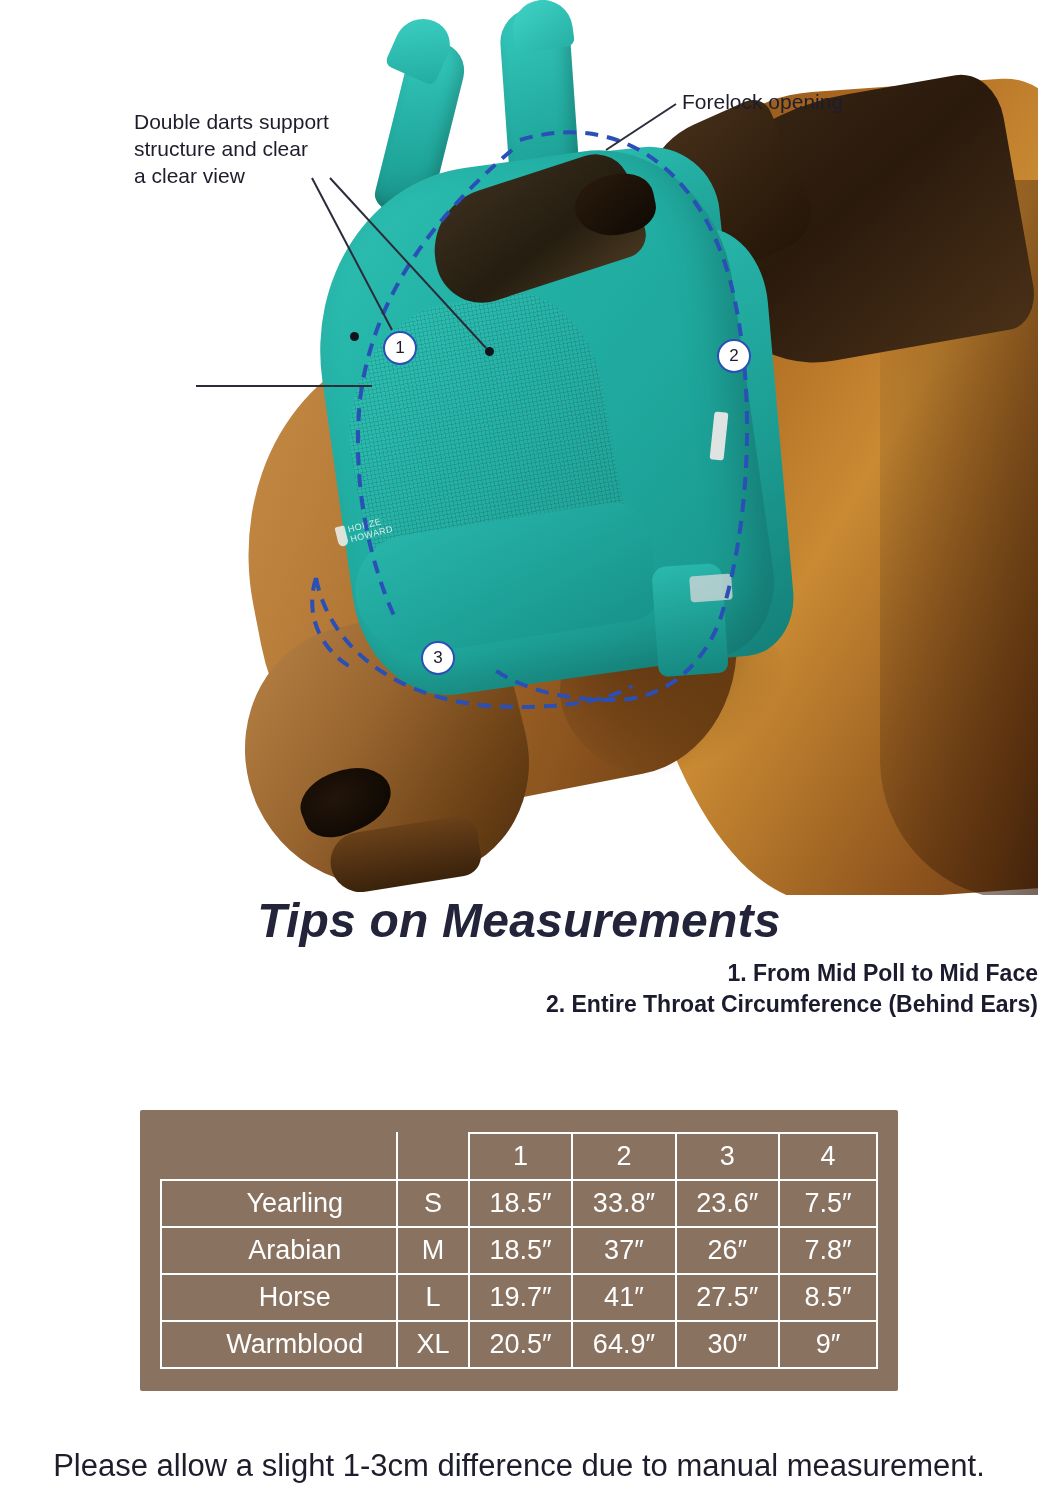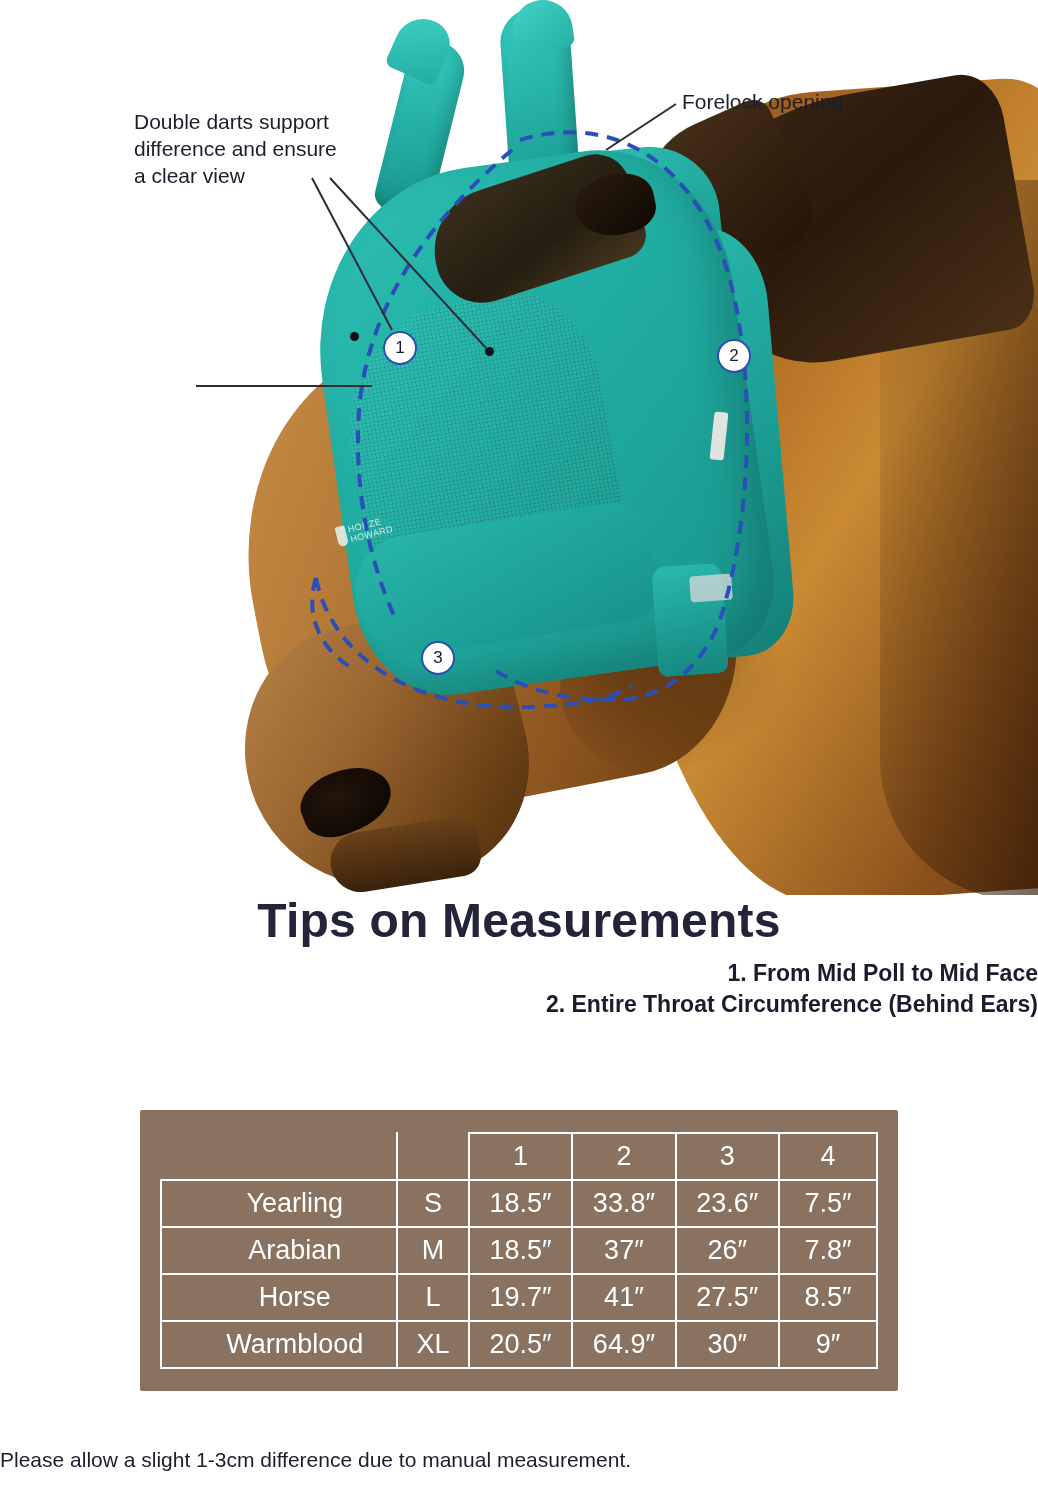--- a/index.html
+++ b/index.html
@@ -291,20 +291,21 @@
     left: 0; top: 893px;
     width: 1038px;
   }
   #tips-title {
     text-align: center;
     font-size: 48px;
     font-weight: bold;
     color: #23233a;
     margin: 0 0 10px 0;
     letter-spacing: .2px;
+    font-style: italic;
   }
   .tip-line {
     font-size: 23px;
     font-weight: bold;
     color: #1b1b2e;
     margin-left: 168px;
     line-height: 31px;
     text-align: right;
   }
 
@@ -339,21 +340,22 @@
     border-left-color: transparent;
   }
   .col-name { width: 230px; text-align: center; padding-left: 35px; }
   .col-size { width: 78px; }
   .col-val  { width: 112px; }
 
   #footnote {
     position: absolute;
     left: 0; top: 1448px;
     width: 1038px;
-    font-size: 21px;
+    text-align: center;
+    font-size: 31px;
     color: #1d1d2c;
   }
 </style>
 </head>
 <body>
 
 <div id="photo">
 
   <div class="horse-neck neck-main"></div>
   <div class="neck-shadow"></div>
@@ -397,21 +399,21 @@
     <path d="M316 578 C 330 650, 400 700, 492 706 C 560 710, 610 700, 632 686" fill="none" stroke="#2a4fb7" stroke-width="4" stroke-dasharray="13 9"></path>
     <path d="M316 578 C 305 612, 318 648, 352 668" fill="none" stroke="#2a4fb7" stroke-width="4" stroke-dasharray="13 9"></path>
 
     <line x1="312" y1="178" x2="392" y2="330" stroke="#2b2b3a" stroke-width="2"></line>
     <line x1="330" y1="178" x2="486" y2="348" stroke="#2b2b3a" stroke-width="2"></line>
     <line x1="196" y1="386" x2="372" y2="386" stroke="#2b2b3a" stroke-width="2"></line>
     <line x1="676" y1="104" x2="606" y2="150" stroke="#2b2b3a" stroke-width="2"></line>
   </svg>
 
   <div class="callout" id="callout-darts">Double darts support
-difference and ensure
+structure and clear
 a clear view</div>
   <div class="callout" id="callout-forelock">Forelock opening</div>
 
   <div class="dot" id="dot-darts"></div>
   <div class="dot" id="dot-mesh"></div>
 
   <div class="num-marker" id="marker1">1</div>
   <div class="num-marker" id="marker2">2</div>
   <div class="num-marker" id="marker3">3</div>
 </div>

